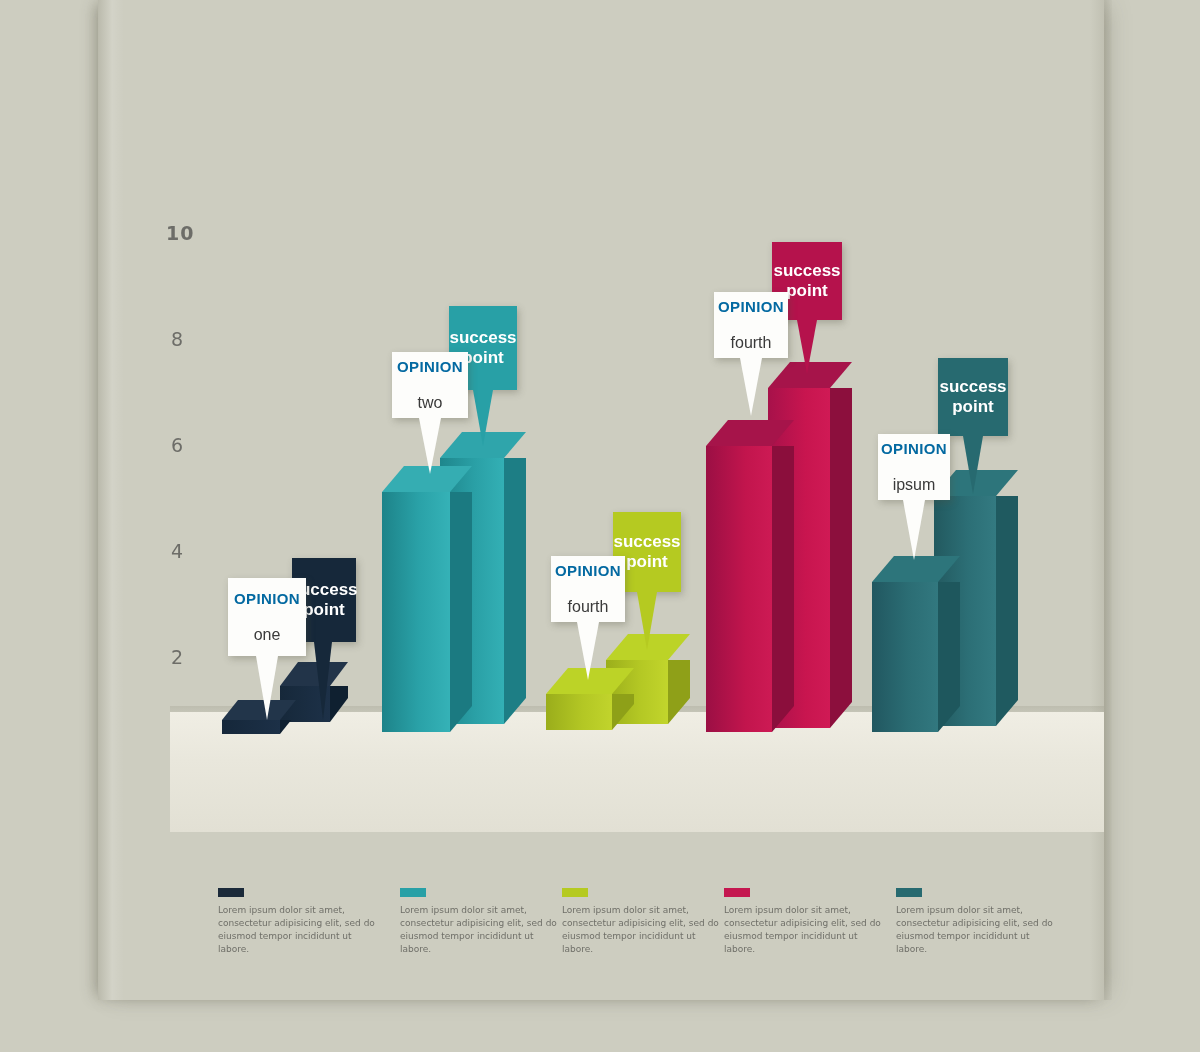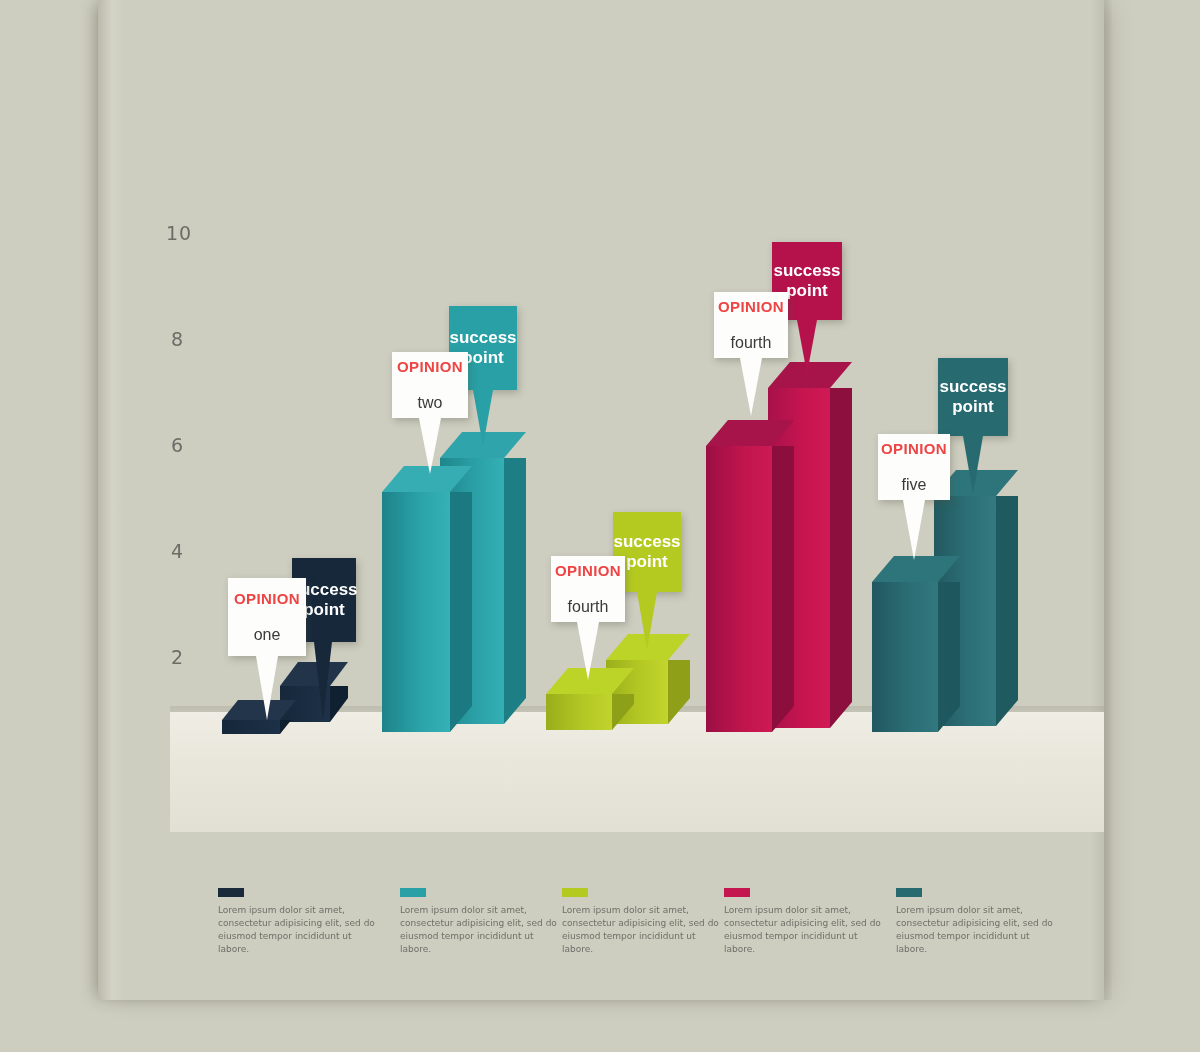--- a/index.html
+++ b/index.html
@@ -56,21 +56,21 @@
   .callout .box{
     position:absolute;left:0;top:0;
     display:flex;flex-direction:column;align-items:center;justify-content:center;
     text-align:center;line-height:1.16;
     box-shadow:2px 3px 7px rgba(80,78,62,.30);
   }
   .callout .tail{position:absolute;width:0;height:0;}
   .callout .l1{font-weight:bold;}
   .callout .l2{font-weight:normal;}
   .callout.white .box{background:#fdfdfb;}
-  .callout.white .l1{color:#ef4444;font-size:15px;letter-spacing:.4px;}
+  .callout.white .l1{color:#0369a1;font-size:15px;letter-spacing:.4px;}
   .callout.white .l2{color:#3a3a3a;font-size:16px;margin-top:19px;}
   .callout.solid .l1,.callout.solid .l2{color:#ffffff;font-size:17px;font-weight:bold;}
 
   
   .legend{position:absolute;left:0;top:880px;width:1200px;height:70px;}
   .legend-item{position:absolute;width:160px;}
   .swatch{width:26px;height:9px;display:block;margin-bottom:7px;}
   .legend-text{
     font-size:9px;line-height:1.45;color:#6f6f68;
     font-family:"DejaVu Sans", sans-serif;
@@ -91,21 +91,21 @@
 
   <div class="paper"></div>
   <div class="paper-fold"></div>
   <div class="paper-right-edge"></div>
 
   <div class="plot">
 
     <div class="floor-shadow"></div>
     <div class="floor"></div>
 
-    <div class="ytick" style="left:166px;top:222px;">10</div>
+    <div class="ytick" style="left:166px;top:222px;font-weight:bold;">10</div>
     <div class="ytick" style="left:171px;top:328px;">8</div>
     <div class="ytick" style="left:171px;top:434px;">6</div>
     <div class="ytick" style="left:171px;top:540px;">4</div>
     <div class="ytick" style="left:171px;top:646px;">2</div>
 
     <div class="bar" style="left:280px;top:662px;width:68px;height:60px;">
       <div class="top" style="left:0;top:0;width:68px;height:24px;background:#223449;
            clip-path:polygon(18px 0, 68px 0, 50px 24px, 0 24px);"></div>
       <div class="side" style="left:50px;top:24px;width:18px;height:36px;background:#0f2030;
            clip-path:polygon(0 0, 18px -24px, 18px 12px, 0 36px);"></div>
@@ -248,21 +248,21 @@
       <div class="box" style="width:70px;height:78px;background:#276a70;">
         <span class="l1">success</span>
         <span class="l2">point</span>
       </div>
       <div class="tail" style="left:25px;top:78px;border-left:10px solid transparent;border-right:10px solid transparent;border-top:58px solid #276a70;"></div>
     </div>
 
     <div class="callout white" style="left:878px;top:434px;">
       <div class="box" style="width:72px;height:66px;">
         <span class="l1">OPINION</span>
-        <span class="l2">five</span>
+        <span class="l2">ipsum</span>
       </div>
       <div class="tail" style="left:25px;top:66px;border-left:11px solid transparent;border-right:11px solid transparent;border-top:60px solid #fdfdfb;"></div>
     </div>
 
   </div>
 
   <div class="legend">
 
     <div class="legend-item" style="left:218px;top:8px;">
       <span class="swatch" style="background:#1b2a3a;"></span>

